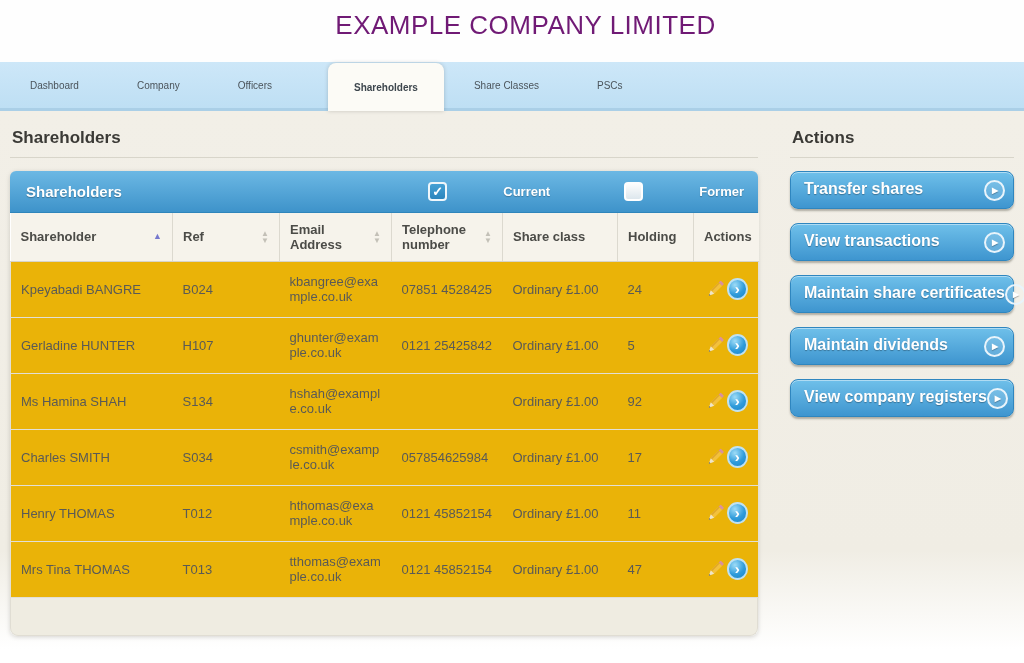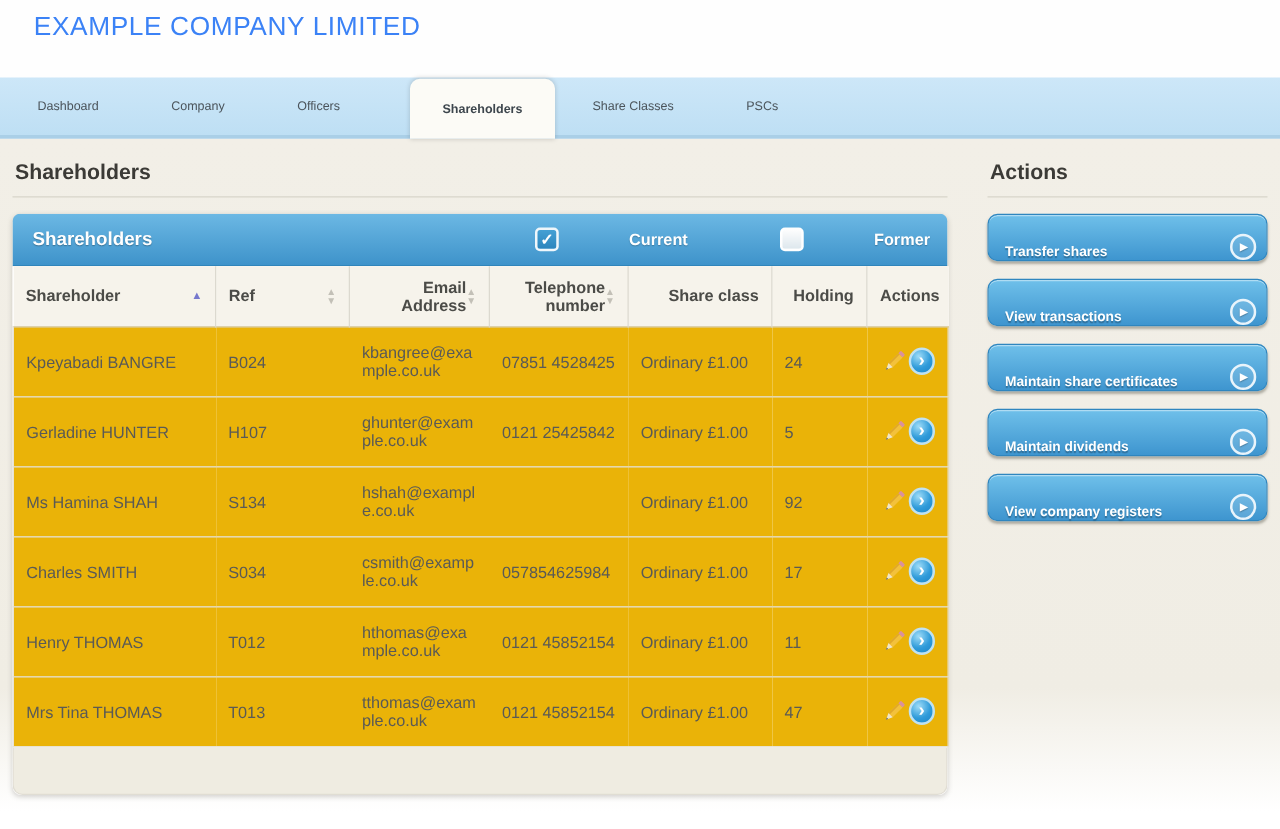--- a/index.html
+++ b/index.html
@@ -1,21 +1,21 @@
 <!DOCTYPE html>
 <html><head>
 <meta charset="utf-8">
 <style>
   * { margin:0; padding:0; box-sizing:border-box; }
   html,body { width:1024px; height:663px; overflow:hidden; }
   body { font-family:"Liberation Sans", sans-serif; background:#ffffff; }
 
   
   .top-band { height:62px; background:#fefefe; padding:10px 0 0 27px; }
-  .company-title { font-size:21px; font-weight:400; color:#3b82f6; letter-spacing:.5px; }
+  .company-title { font-size:26px; font-weight:400; color:#701a75; letter-spacing:.5px;text-align:center; }
 
   
   .tab-strip { height:49px; background:linear-gradient(#cde7f8,#bedff4);
                border-bottom:3px solid #aacfe7; display:flex; align-items:center;
                padding-left:28px; position:relative; }
   .tab { font-size:10px; color:#4b545b; cursor:pointer; white-space:nowrap; }
   .tab.plain { margin-right:54px; padding:4px 2px; }
   .tab.active { align-self:flex-end; height:48px; margin-bottom:-3px; margin-right:28px;
                 background:#fcfbf6; border-radius:8px 8px 0 0; padding:0 26px;
                 display:flex; align-items:center; font-weight:bold; color:#3d464d;
@@ -45,21 +45,21 @@
   .checkbox { width:19px; height:19px; border-radius:4px; border:2px solid rgba(255,255,255,.92);
               cursor:pointer; display:flex; align-items:center; justify-content:center; }
   .checkbox.checked { background:linear-gradient(#45a0d4,#2b85bd); }
   .checkbox.checked::after { content:"✓"; color:#fff; font-size:13px; font-weight:bold; }
   .checkbox.unchecked { background:linear-gradient(#fdfdfd,#dde7ed); }
 
   
   table { width:748px; border-collapse:collapse; table-layout:fixed;
           background:#fff; }
   th { background:#f6f3eb; border-bottom:1px solid #d7d4c9; border-right:1px solid #dcd9cf;
-       padding:8px 10px; font-size:13px; font-weight:bold; color:#4b4b47; text-align:right;
+       padding:8px 10px; font-size:13px; font-weight:bold; color:#4b4b47; text-align:left;
        height:48px; vertical-align:middle; cursor:pointer; }
   th:last-child { border-right:none; }
   .th-inner { display:flex; align-items:center; justify-content:space-between; }
   .sort-up-active { color:#7678cd; font-size:9px; line-height:9px; }
   .sort-both { display:flex; flex-direction:column; color:#c3c0b7; font-size:8px; line-height:7px; }
   td { border-bottom:1px solid #e2dfd6; padding:6px 10px; font-size:13px; color:#5a5a56;
        height:56px; vertical-align:middle; background:#eab308; }
   td.first { border-left:1px solid #e3e0d6; }
   td.last { border-right:1px solid #e3e0d6; }
   .cell-email, .cell-phone { overflow-wrap:anywhere; word-break:break-all; line-height:15px; }
@@ -71,22 +71,22 @@
                display:flex; align-items:center; justify-content:center; line-height:1;
                padding-bottom:2px; }
   .panel-footer { height:38px; background:#efece1; border-radius:0 0 8px 8px;
                   border:1px solid #e0ddd3; border-top:none; }
 
   
   .action-btn { width:224px; height:38px; margin-bottom:14px; border-radius:8px;
                 background:linear-gradient(#6fc0ea,#3e95cf);
                 border:1px solid #2f86bf; cursor:pointer;
                 box-shadow:0 2px 2px rgba(110,108,96,.5), inset 0 1px 0 rgba(255,255,255,.45);
-                display:flex; align-items:flex-end; justify-content:space-between;
-                padding:0 8px 0 13px; color:#fff; font-size:11px; font-weight:bold;
+                display:flex; align-items:flex-start; justify-content:space-between;
+                padding:8px 8px 0 13px; color:#fff; font-size:16px; font-weight:bold;
                 text-shadow:0 1px 1px rgba(0,0,0,.3); }
   .action-btn .btn-label { white-space:nowrap; }
   .play-icon { width:21px; height:21px; border-radius:50%; flex:0 0 21px;
                border:2px solid #e9f4fb; background:rgba(255,255,255,.14);
                display:flex; align-items:center; justify-content:center; }
   .play-icon::after { content:"▶"; color:#fff; font-size:8px; margin-left:1px; }
 </style>
 </head>
 <body>
 

